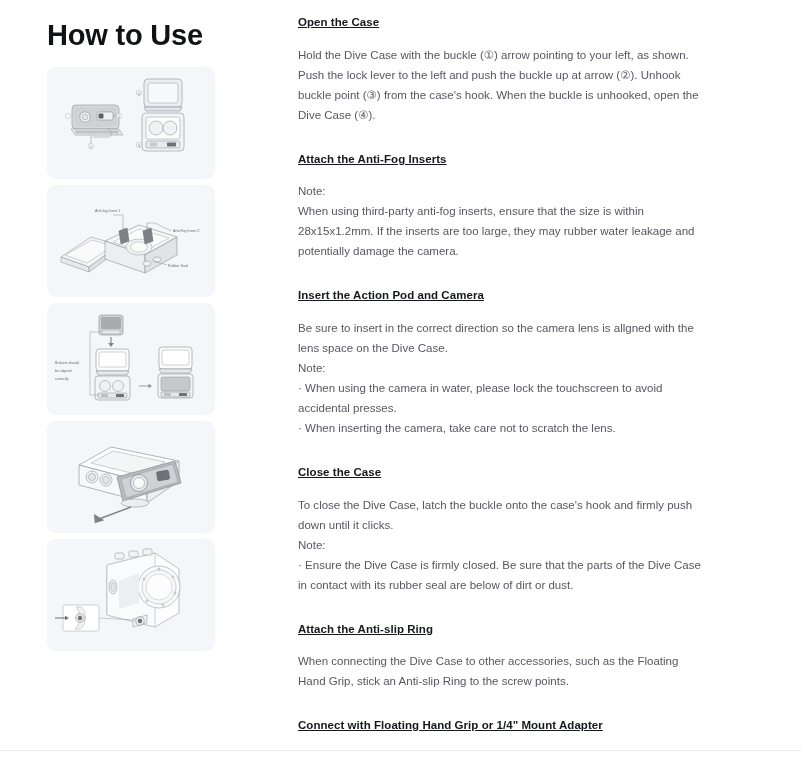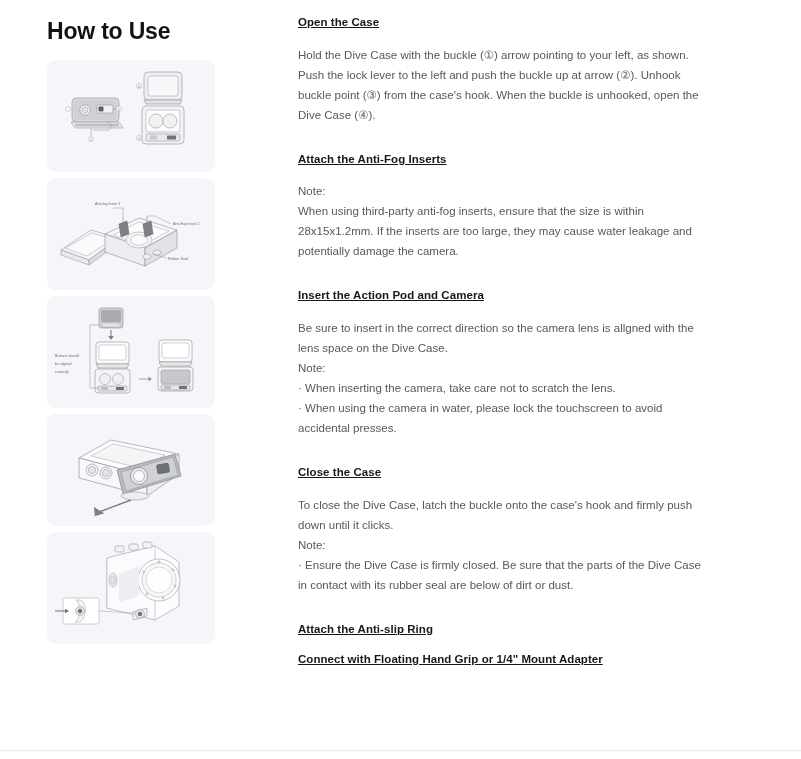--- a/index.html
+++ b/index.html
@@ -21,21 +21,21 @@
     padding: 0;
   }
 
   
   .left-col {
     width: 290px;
     flex: 0 0 290px;
     padding: 6px 0 0 0;
   }
   .page-title {
-    font-size: 23px;
+    font-size: 29px;
     font-weight: bold;
     color: #111214;
     letter-spacing: -0.2px;
     margin: 12px 0 14px 47px;
     line-height: 1.2;
   }
   .figure-list {
     margin: 0 0 0 47px;
     width: 168px;
   }
@@ -308,45 +308,46 @@
 
       <div class="section">
         <div class="section-heading">Open the Case</div>
         <div class="section-body">Hold the Dive Case with the buckle (①) arrow pointing to your left, as shown. Push the lock lever to the left and push the buckle up at arrow (②). Unhook buckle point (③) from the case's hook. When the buckle is unhooked, open the Dive Case (④).</div>
       </div>
 
       <div class="section">
         <div class="section-heading">Attach the Anti-Fog Inserts</div>
         <div class="section-body">
           <span class="line">Note:</span>
-          <span class="line">When using third-party anti-fog inserts, ensure that the size is within 28x15x1.2mm. If the inserts are too large, they may cause water leakage and potentially damage the camera.</span>
+          <span class="line">When using third-party anti-fog inserts, ensure that the size is within 28x15x1.2mm. If the inserts are too large, they may rubber water leakage and potentially damage the camera.</span>
         </div>
       </div>
 
       <div class="section">
         <div class="section-heading">Insert the Action Pod and Camera</div>
         <div class="section-body">
           <span class="line">Be sure to insert in the correct direction so the camera lens is allgned with the lens space on the Dive Case.</span>
           <span class="line">Note:</span>
+          <span class="line">· When using the camera in water, please lock the touchscreen to avoid accidental presses.</span>
           <span class="line">· When inserting the camera, take care not to scratch the lens.</span>
-          <span class="line">· When using the camera in water, please lock the touchscreen to avoid accidental presses.</span>
         </div>
       </div>
 
       <div class="section">
         <div class="section-heading">Close the Case</div>
         <div class="section-body">
           <span class="line">To close the Dive Case, latch the buckle onto the case's hook and firmly push down until it clicks.</span>
           <span class="line">Note:</span>
           <span class="line">· Ensure the Dive Case is firmly closed. Be sure that the parts of the Dive Case in contact with its rubber seal are below of dirt or dust.</span>
         </div>
       </div>
 
       <div class="section gap-lg">
         <div class="section-heading">Attach the Anti-slip Ring</div>
+        <div class="section-body">When connecting the Dive Case to other accessories, such as the Floating Hand Grip, stick an Anti-slip Ring to the screw points.</div>
       </div>
 
       <div class="section gap-lg">
         <div class="section-heading">Connect with Floating Hand Grip or 1/4" Mount Adapter</div>
 
       </div>
 
     </div>
   </div>
 

